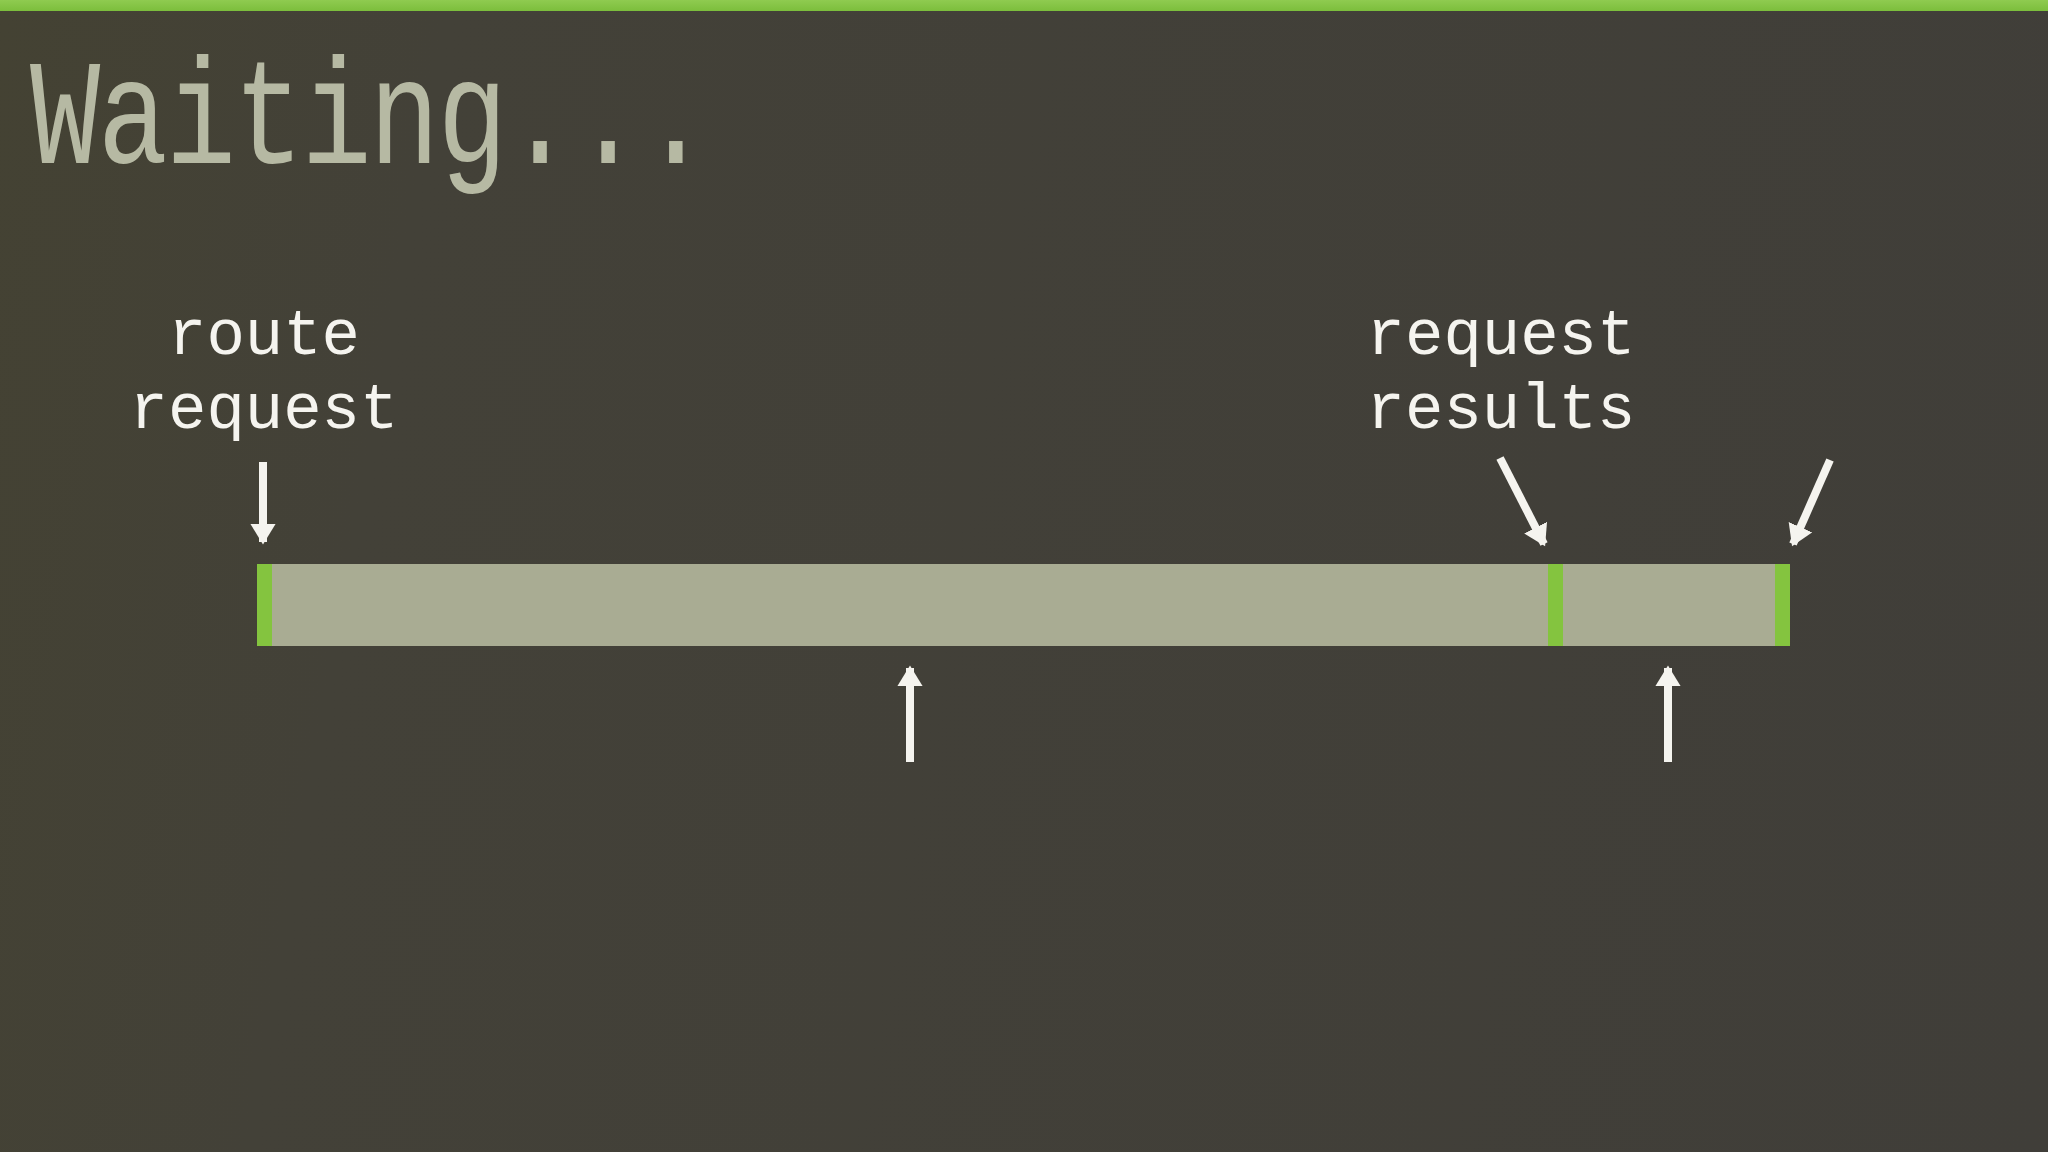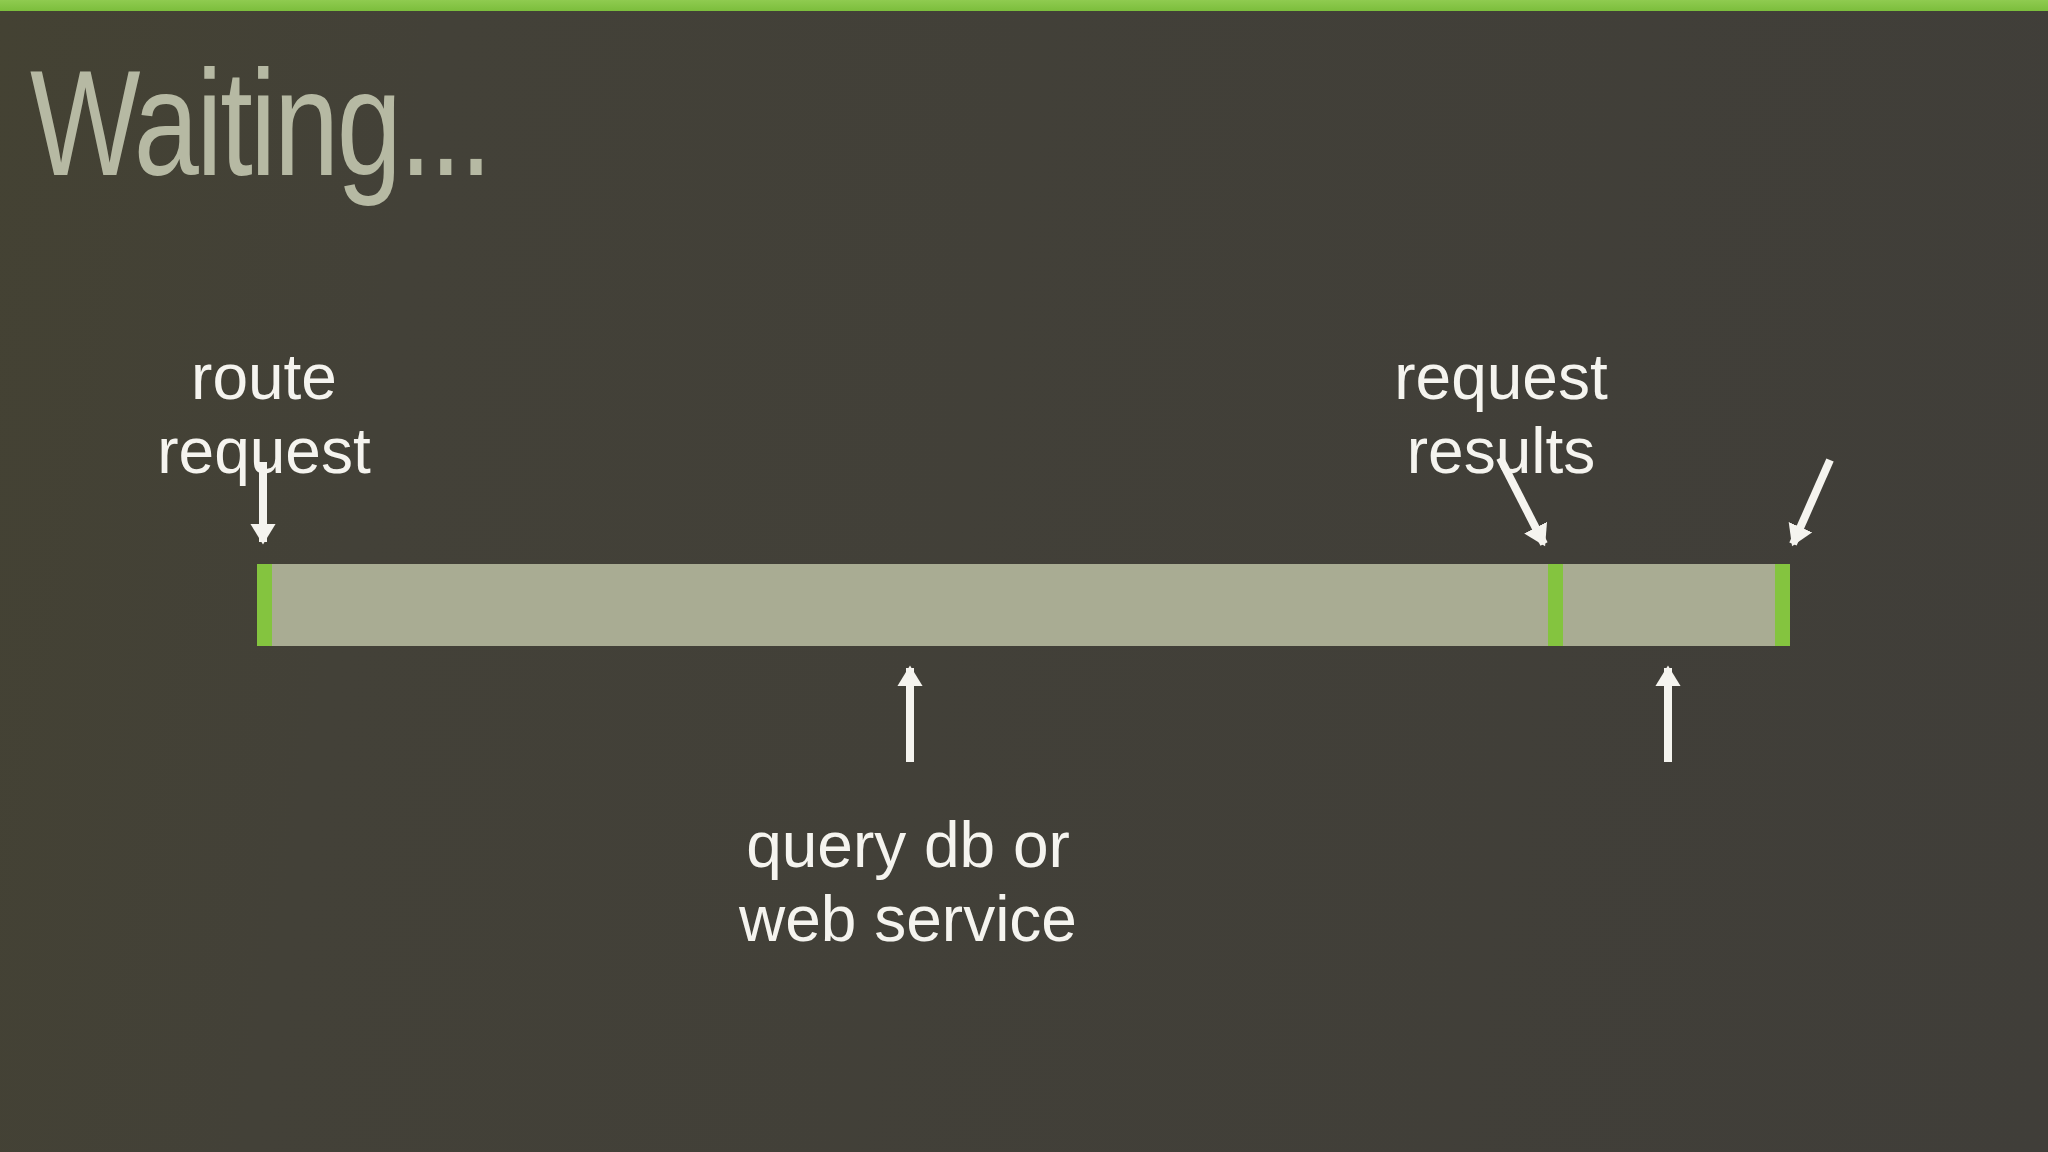--- a/index.html
+++ b/index.html
@@ -6,21 +6,21 @@
     margin: 0;
     padding: 0;
     background: #3f3d37;
   }
   .slide {
     position: relative;
     width: 2048px;
     height: 1152px;
     overflow: hidden;
     background: linear-gradient(100deg, #444233 0%, #434138 20%, #403e39 100%);
-    font-family: Liberation Sans, sans-serif;
+    font-family: Liberation Mono, monospace;
   }
   .top-accent {
     position: absolute;
     left: 0; top: 0;
     width: 100%; height: 11px;
     background: linear-gradient(180deg, #8fcb50 0%, #7cbe3c 100%);
   }
   .title {
     position: absolute;
     left: 30px;
@@ -55,21 +55,20 @@
   .marker-end   { right: 0; }
   .callout {
     position: absolute;
     transform: translateX(-50%);
     text-align: center;
     white-space: pre-line;
     font-size: 64px;
     line-height: 74px;
     font-weight: 300;
     color: #f5f4ef;
-    margin-top: 40px;
   }
   .callout-route    { left: 264px;  top: 300px; }
   .callout-process  { left: 1501px; top: 300px; }
   .callout-format   { left: 1832px; top: 300px; }
   .callout-query    { left: 908px;  top: 768px; }
   .callout-writelog { left: 1668px; top: 768px; }
   .arrow-layer {
     position: absolute;
     left: 0; top: 0;
     width: 2048px;
@@ -89,22 +88,20 @@
   <div class="timeline-bar">
     <div class="marker marker-start"></div>
     <div class="marker marker-mid"></div>
     <div class="marker marker-end"></div>
   </div>
 
   <div class="callout callout-route">route
 request</div>
   <div class="callout callout-process">request
 results</div>
-  <div class="callout callout-query">query db or
-web service</div>
 
   <svg class="arrow-layer" viewBox="0 0 2048 1152" xmlns="http://www.w3.org/2000/svg">
     <defs>
       <marker id="ah" markerWidth="3.4" markerHeight="3.4" refX="2.3" refY="1.6" orient="auto" markerUnits="strokeWidth">
         <polygon points="0,0 2.6,1.6 0,3.2" fill="#f5f4ef"></polygon>
       </marker>
     </defs>
     <line x1="263" y1="462" x2="263" y2="542" stroke="#f5f4ef" stroke-width="8" marker-end="url(#ah)"></line>
     <line x1="1500" y1="458" x2="1544" y2="544" stroke="#f5f4ef" stroke-width="8" marker-end="url(#ah)"></line>
     <line x1="1830" y1="460" x2="1793" y2="544" stroke="#f5f4ef" stroke-width="8" marker-end="url(#ah)"></line>

